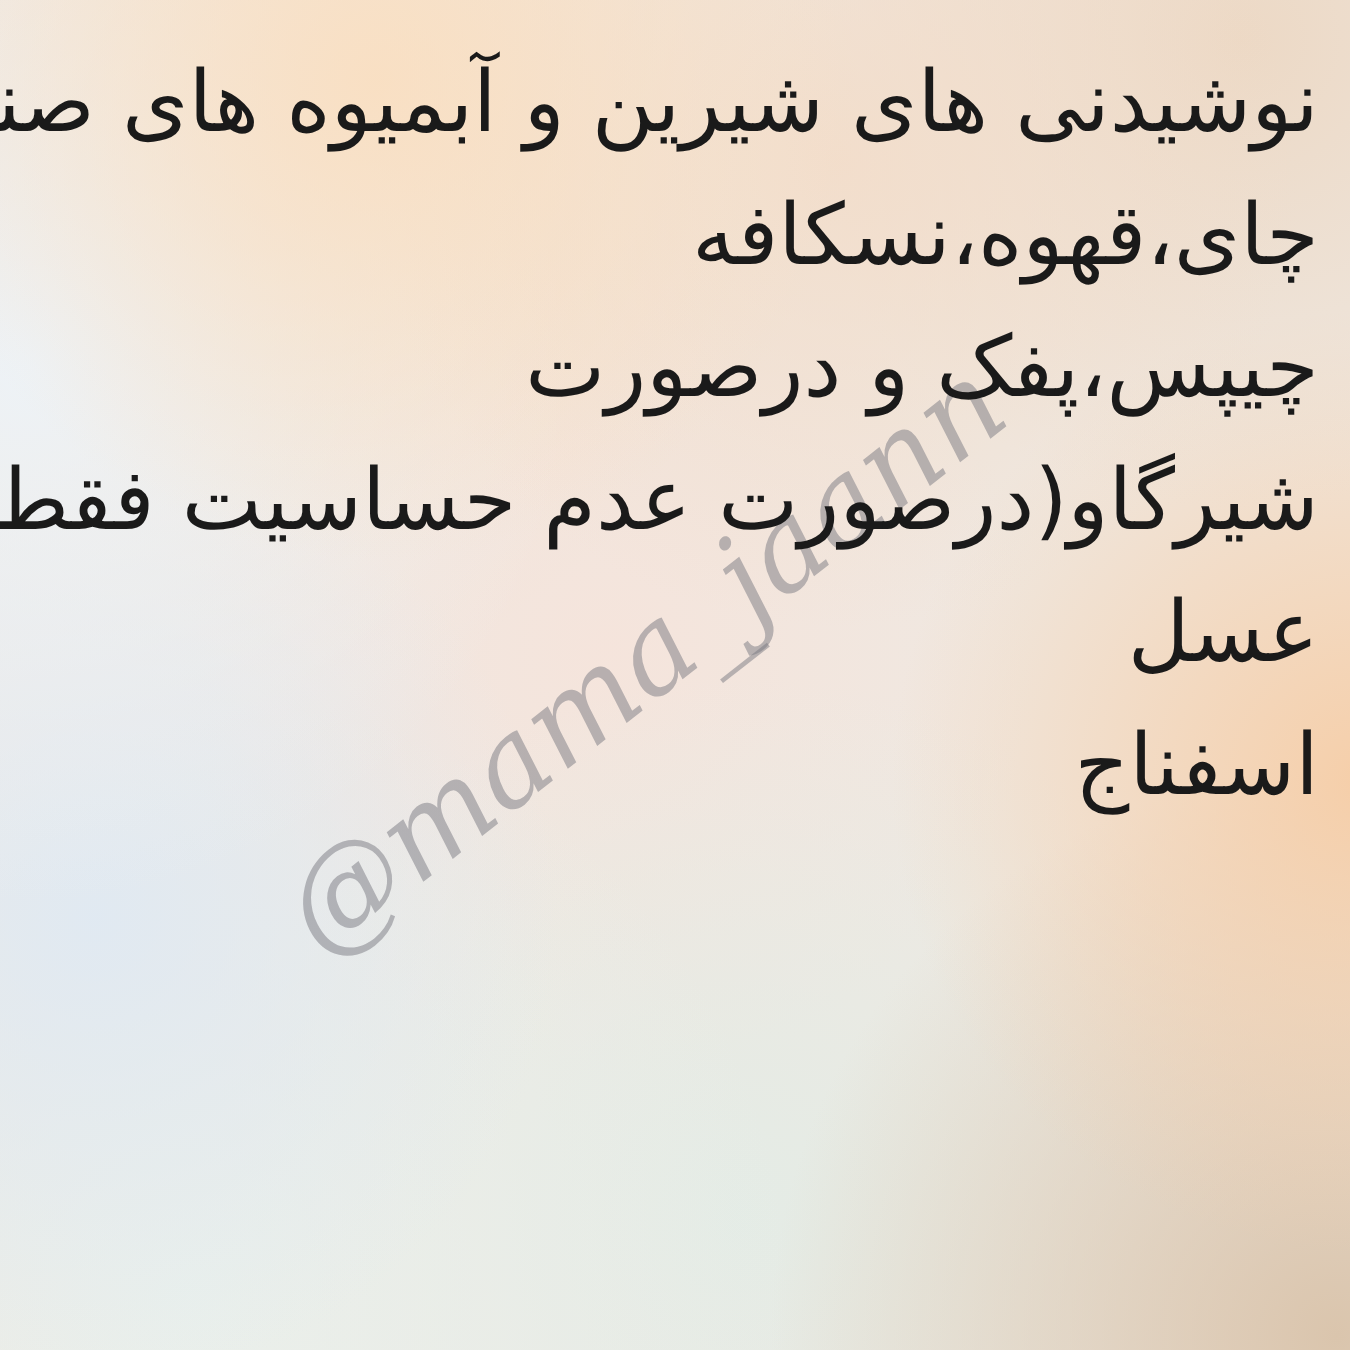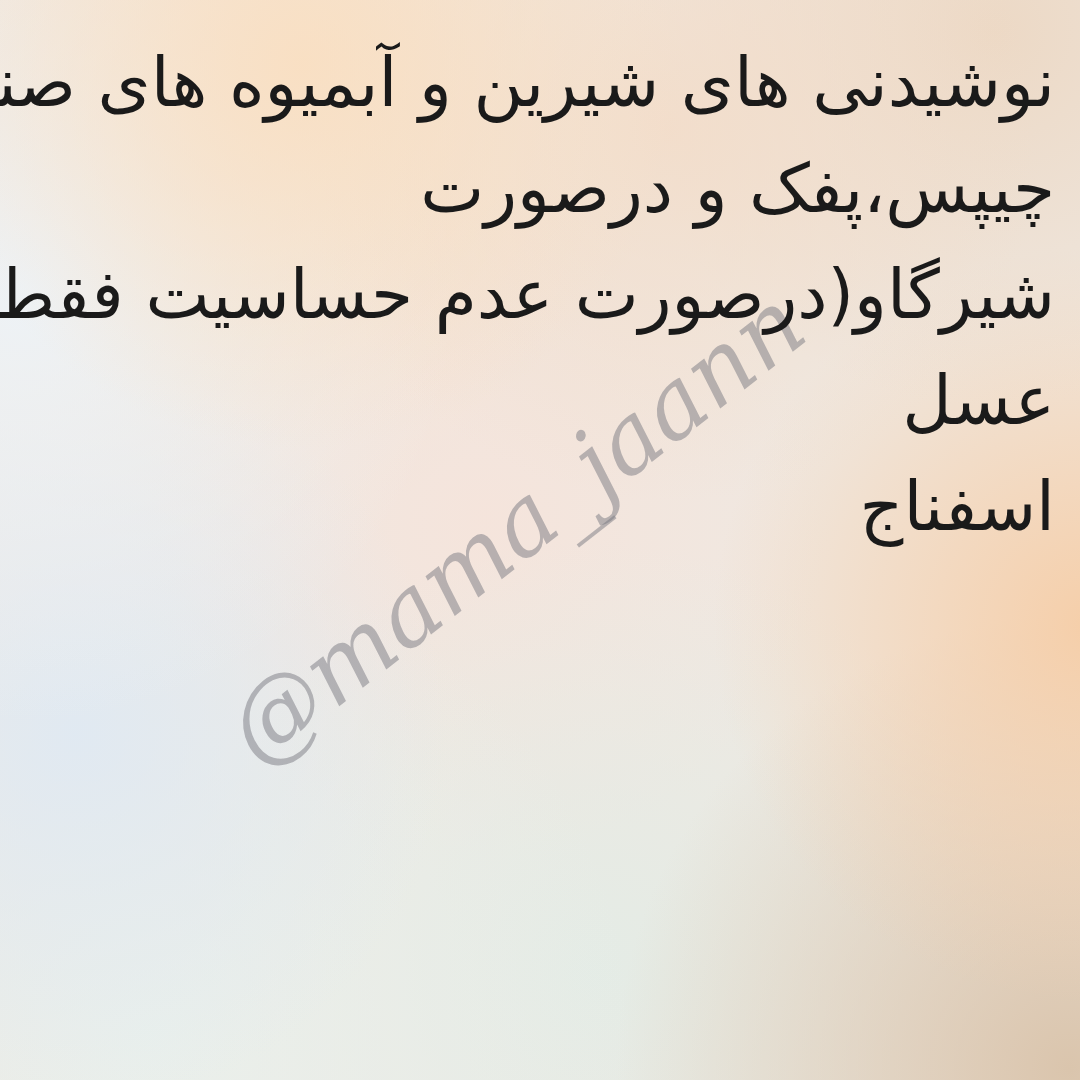--- a/index.html
+++ b/index.html
@@ -61,19 +61,20 @@
 </style>
 </head>
 <body>
 
 <div class="canvas">
 
   <div class="watermark">@mama_jaann</div>
 
   <div class="food-list">
     <div class="line">نوشیدنی های شیرین و آبمیوه های صنعتی</div>
+    <div class="line">چای،قهوه،نسکافه</div>
     <div class="line">چیپس،پفک و درصورت</div>
     <div class="line">شیرگاو(درصورت عدم حساسیت فقط به مقدار</div>
     <div class="line">عسل</div>
     <div class="line">اسفناج</div>
   </div>
 
 </div>
 
 </body></html>

